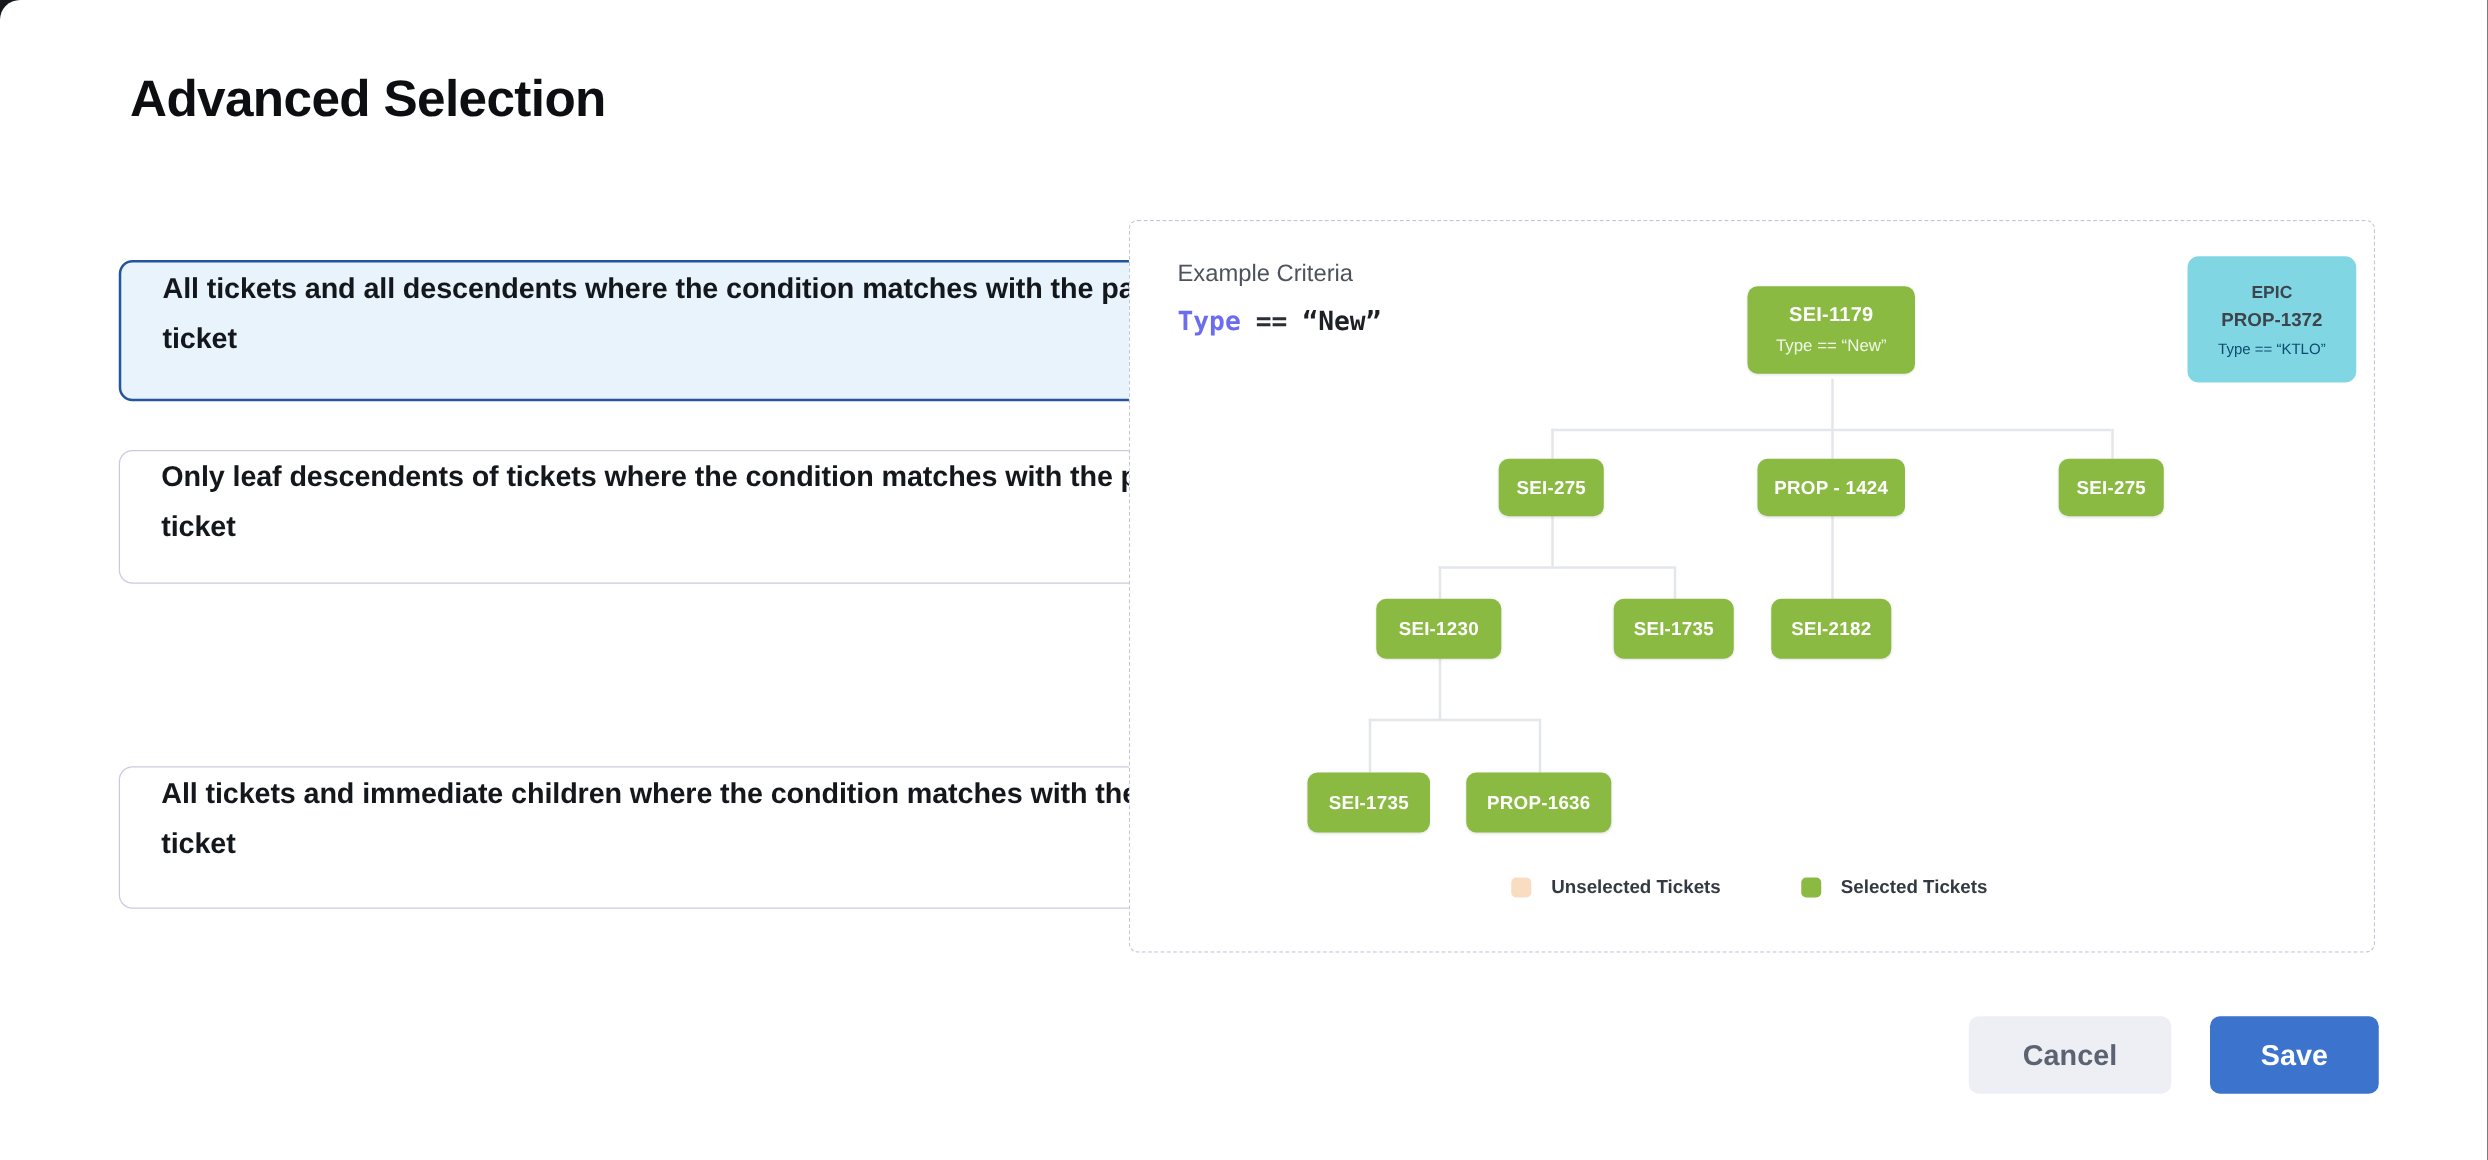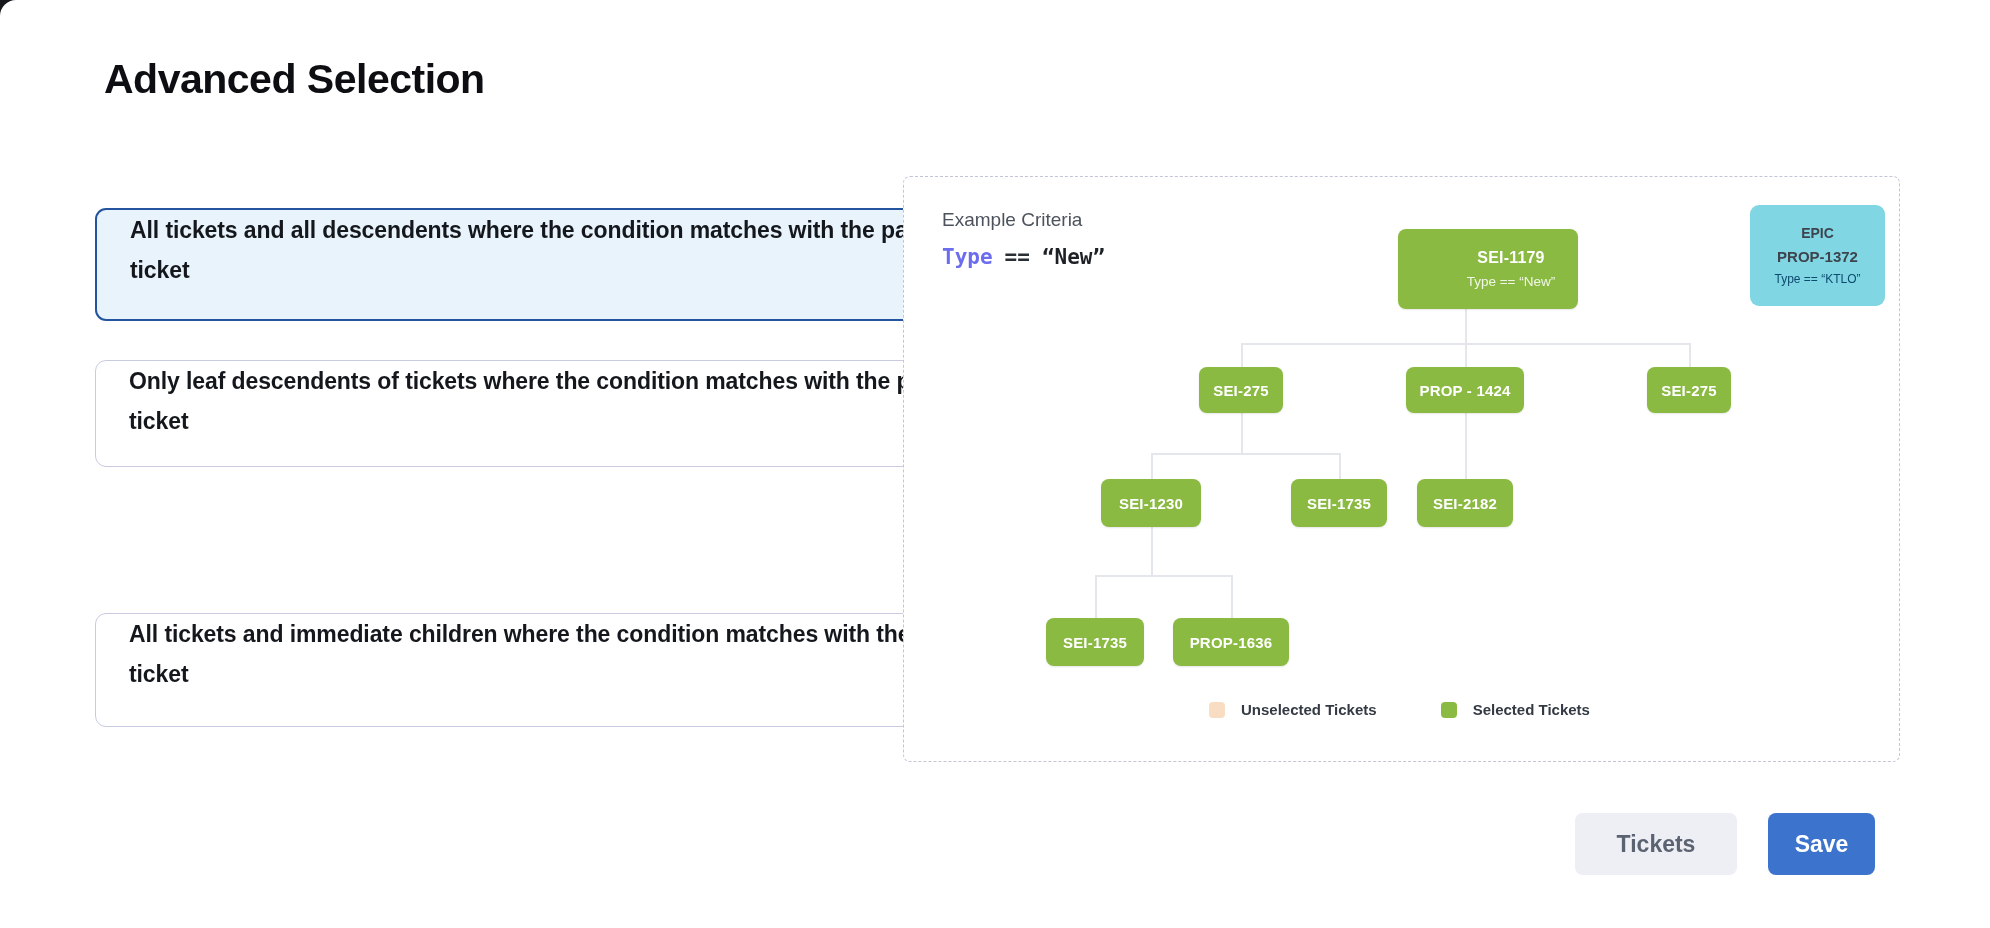--- a/index.html
+++ b/index.html
@@ -81,21 +81,21 @@
     display: flex; flex-direction: column;
     align-items: center; justify-content: center;
     box-shadow: 0 1px 2px rgba(0,0,0,0.10);
     letter-spacing: 0.2px;
   }
   .node .cond {
     font-weight: 400; font-size: 13.5px;
     color: rgba(255,255,255,0.88); margin-top: 7px;
     letter-spacing: 0;
   }
-  .node-root { left: 494px; top: 52px;  width: 134px; height: 80px; font-size: 16px; padding-left: 46px; }
+  .node-root { left: 494px; top: 52px;  width: 134px; height: 70px; font-size: 16px; }
   .node-1    { left: 295px; top: 190px; width: 84px;  height: 46px; }
   .node-2    { left: 502px; top: 190px; width: 118px; height: 46px; }
   .node-3    { left: 743px; top: 190px; width: 84px;  height: 46px; }
   .node-4    { left: 197px; top: 302px; width: 100px; height: 48px; }
   .node-5    { left: 387px; top: 302px; width: 96px;  height: 48px; }
   .node-6    { left: 513px; top: 302px; width: 96px;  height: 48px; }
   .node-7    { left: 142px; top: 441px; width: 98px;  height: 48px; }
   .node-8    { left: 269px; top: 441px; width: 116px; height: 48px; }
   
   .line { position: absolute; background: #e3e6ea; }
@@ -116,21 +116,21 @@
   
   .btn {
     position: absolute; top: 813px; height: 62px;
     border: none; border-radius: 8px;
     font-family: "Liberation Sans", sans-serif;
     font-size: 23px; font-weight: 700;
     display: flex; align-items: center; justify-content: center;
     cursor: pointer;
   }
   .btn-cancel { left: 1575px; width: 162px; background: #edeff4; color: #5b6372; }
-  .btn-save   { left: 1768px; width: 107px; background: #3b73cd; color: #ffffff; }
+  .btn-save   { left: 1768px; width: 135px; background: #3b73cd; color: #ffffff; }
 </style>
 </head>
 <body>
 
 <div class="canvas">
 
   <div class="page-title">Advanced Selection</div>
 
   <div class="option-card card-1 selected">
     <span class="option-label">All tickets and all descendents where the condition matches with the parent ticket</span>
@@ -202,16 +202,16 @@
 
     <div class="legend">
       <span class="swatch swatch-unselected"></span>
       <span class="legend-label">Unselected Tickets</span>
       <span class="swatch swatch-selected"></span>
       <span class="legend-label">Selected Tickets</span>
     </div>
 
   </div>
 
-  <button class="btn btn-cancel">Tickets</button>
+  <button class="btn btn-cancel">Cancel</button>
   <button class="btn btn-save">Save</button>
 
 </div>
 
 </body></html>

